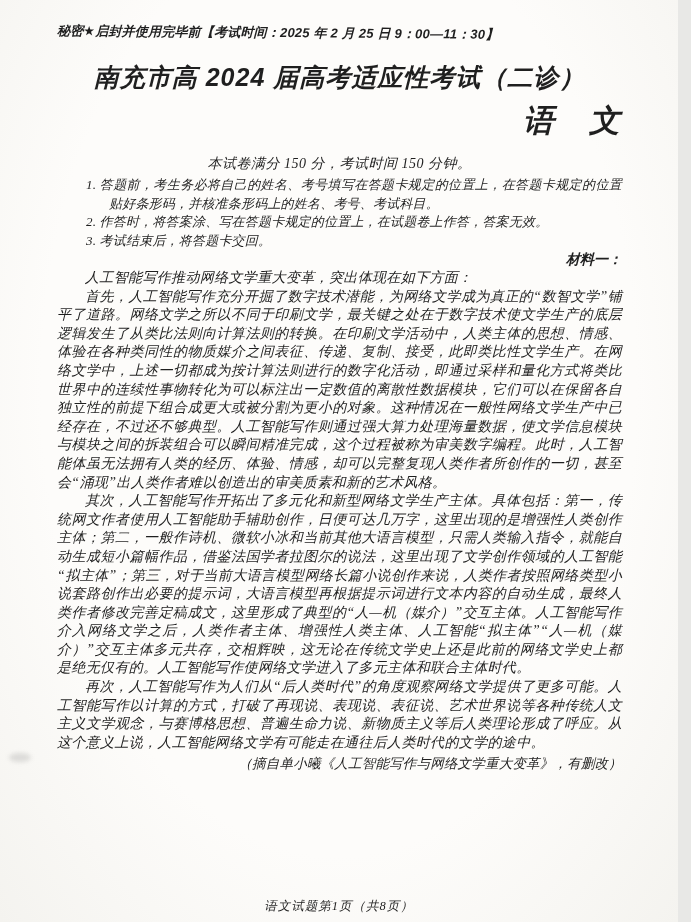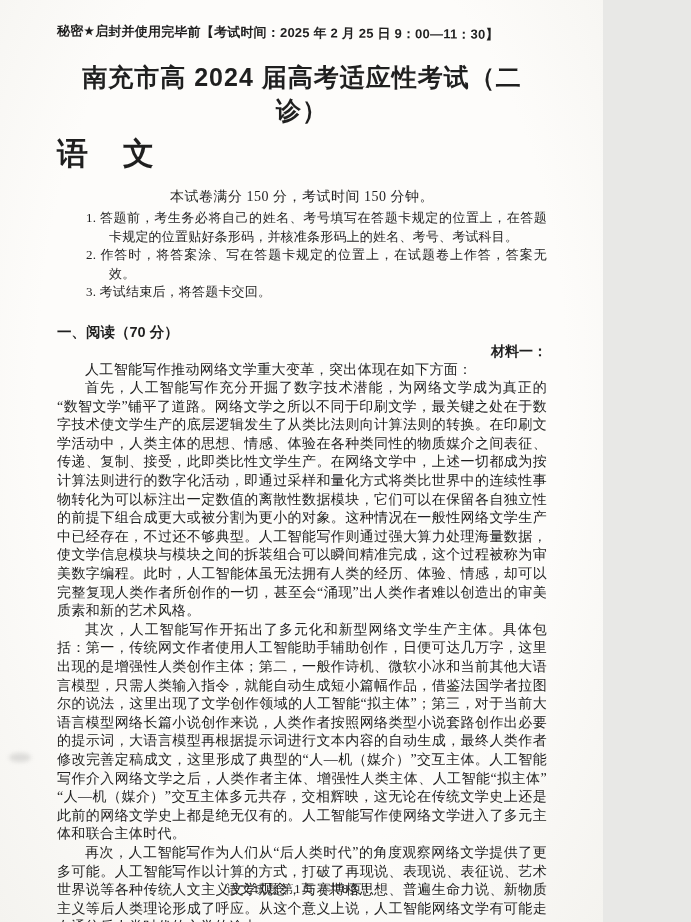--- a/index.html
+++ b/index.html
@@ -3,24 +3,25 @@
 <meta charset="utf-8">
 <style>
   html,body{margin:0;padding:0;}
   body{
     width:691px;height:922px;overflow:hidden;
     background:#e8e8e6;
     font-family:"Liberation Serif","DejaVu Serif",serif;
   }
   .page{
     position:relative;
-    width:603px;height:922px;
+    width:678px;height:922px;
     background:radial-gradient(ellipse at 50% 42%, #fdfcfa 62%, #f4f3ef 100%);
     color:#1f1f1f;
     overflow:hidden;
+    font-style:italic;
   }
   .content{
     padding:22px 56px 0 57px;
   }
   
   .security-line{
     font-family:"Liberation Sans","DejaVu Sans",sans-serif;
     font-weight:bold;
     font-size:13px;
     letter-spacing:0.2px;
@@ -31,21 +32,21 @@
   .exam-title{
     margin-top:21px;
     text-align:center;
     font-family:"Liberation Sans","DejaVu Sans",sans-serif;
     font-weight:bold;
     font-size:25px;
     letter-spacing:1px;
   }
   .subject-title{
     margin-top:6px;
-    text-align:left;
+    text-align:right;
     font-family:"Liberation Sans","DejaVu Sans",sans-serif;
     font-weight:bold;
     font-size:31px;
     letter-spacing:2px;
   }
   .exam-info{
     margin-top:13px;
     text-align:center;
     font-size:14px;
     letter-spacing:0.5px;
@@ -97,21 +98,21 @@
   }
   .attribution{
     margin-top:3px;
     text-align:right;
     font-size:13.5px;
     letter-spacing:0.2px;
   }
   
   .page-footer{
     position:absolute;
-    left:0;bottom:24px;
+    left:0;bottom:7px;
     width:100%;
     text-align:center;
     font-size:12.5px;
     letter-spacing:1px;
   }
   
   .smudge{
     position:absolute;
     left:9px;top:753px;
     width:22px;height:9px;
@@ -134,21 +135,20 @@
 
     <div class="exam-info">本试卷满分 150 分，考试时间 150 分钟。</div>
 
 
     <div class="notice-list">
       <p class="notice-item">1. 答题前，考生务必将自己的姓名、考号填写在答题卡规定的位置上，在答题卡规定的位置贴好条形码，并核准条形码上的姓名、考号、考试科目。</p>
       <p class="notice-item">2. 作答时，将答案涂、写在答题卡规定的位置上，在试题卷上作答，答案无效。</p>
       <p class="notice-item">3. 考试结束后，将答题卡交回。</p>
     </div>
 
-    <div class="section-heading">一、阅读（70 分）</div>
 
 
 
     <div class="material-label">材料一：</div>
 
     <p class="body-para">人工智能写作推动网络文学重大变革，突出体现在如下方面：</p>
 
     <p class="body-para">首先，人工智能写作充分开掘了数字技术潜能，为网络文学成为真正的“数智文学”铺平了道路。网络文学之所以不同于印刷文学，最关键之处在于数字技术使文学生产的底层逻辑发生了从类比法则向计算法则的转换。在印刷文学活动中，人类主体的思想、情感、体验在各种类同性的物质媒介之间表征、传递、复制、接受，此即类比性文学生产。在网络文学中，上述一切都成为按计算法则进行的数字化活动，即通过采样和量化方式将类比世界中的连续性事物转化为可以标注出一定数值的离散性数据模块，它们可以在保留各自独立性的前提下组合成更大或被分割为更小的对象。这种情况在一般性网络文学生产中已经存在，不过还不够典型。人工智能写作则通过强大算力处理海量数据，使文学信息模块与模块之间的拆装组合可以瞬间精准完成，这个过程被称为审美数字编程。此时，人工智能体虽无法拥有人类的经历、体验、情感，却可以完整复现人类作者所创作的一切，甚至会“涌现”出人类作者难以创造出的审美质素和新的艺术风格。</p>
 
     <p class="body-para">其次，人工智能写作开拓出了多元化和新型网络文学生产主体。具体包括：第一，传统网文作者使用人工智能助手辅助创作，日便可达几万字，这里出现的是增强性人类创作主体；第二，一般作诗机、微软小冰和当前其他大语言模型，只需人类输入指令，就能自动生成短小篇幅作品，借鉴法国学者拉图尔的说法，这里出现了文学创作领域的人工智能“拟主体”；第三，对于当前大语言模型网络长篇小说创作来说，人类作者按照网络类型小说套路创作出必要的提示词，大语言模型再根据提示词进行文本内容的自动生成，最终人类作者修改完善定稿成文，这里形成了典型的“人—机（媒介）”交互主体。人工智能写作介入网络文学之后，人类作者主体、增强性人类主体、人工智能“拟主体”“人—机（媒介）”交互主体多元共存，交相辉映，这无论在传统文学史上还是此前的网络文学史上都是绝无仅有的。人工智能写作使网络文学进入了多元主体和联合主体时代。</p>

